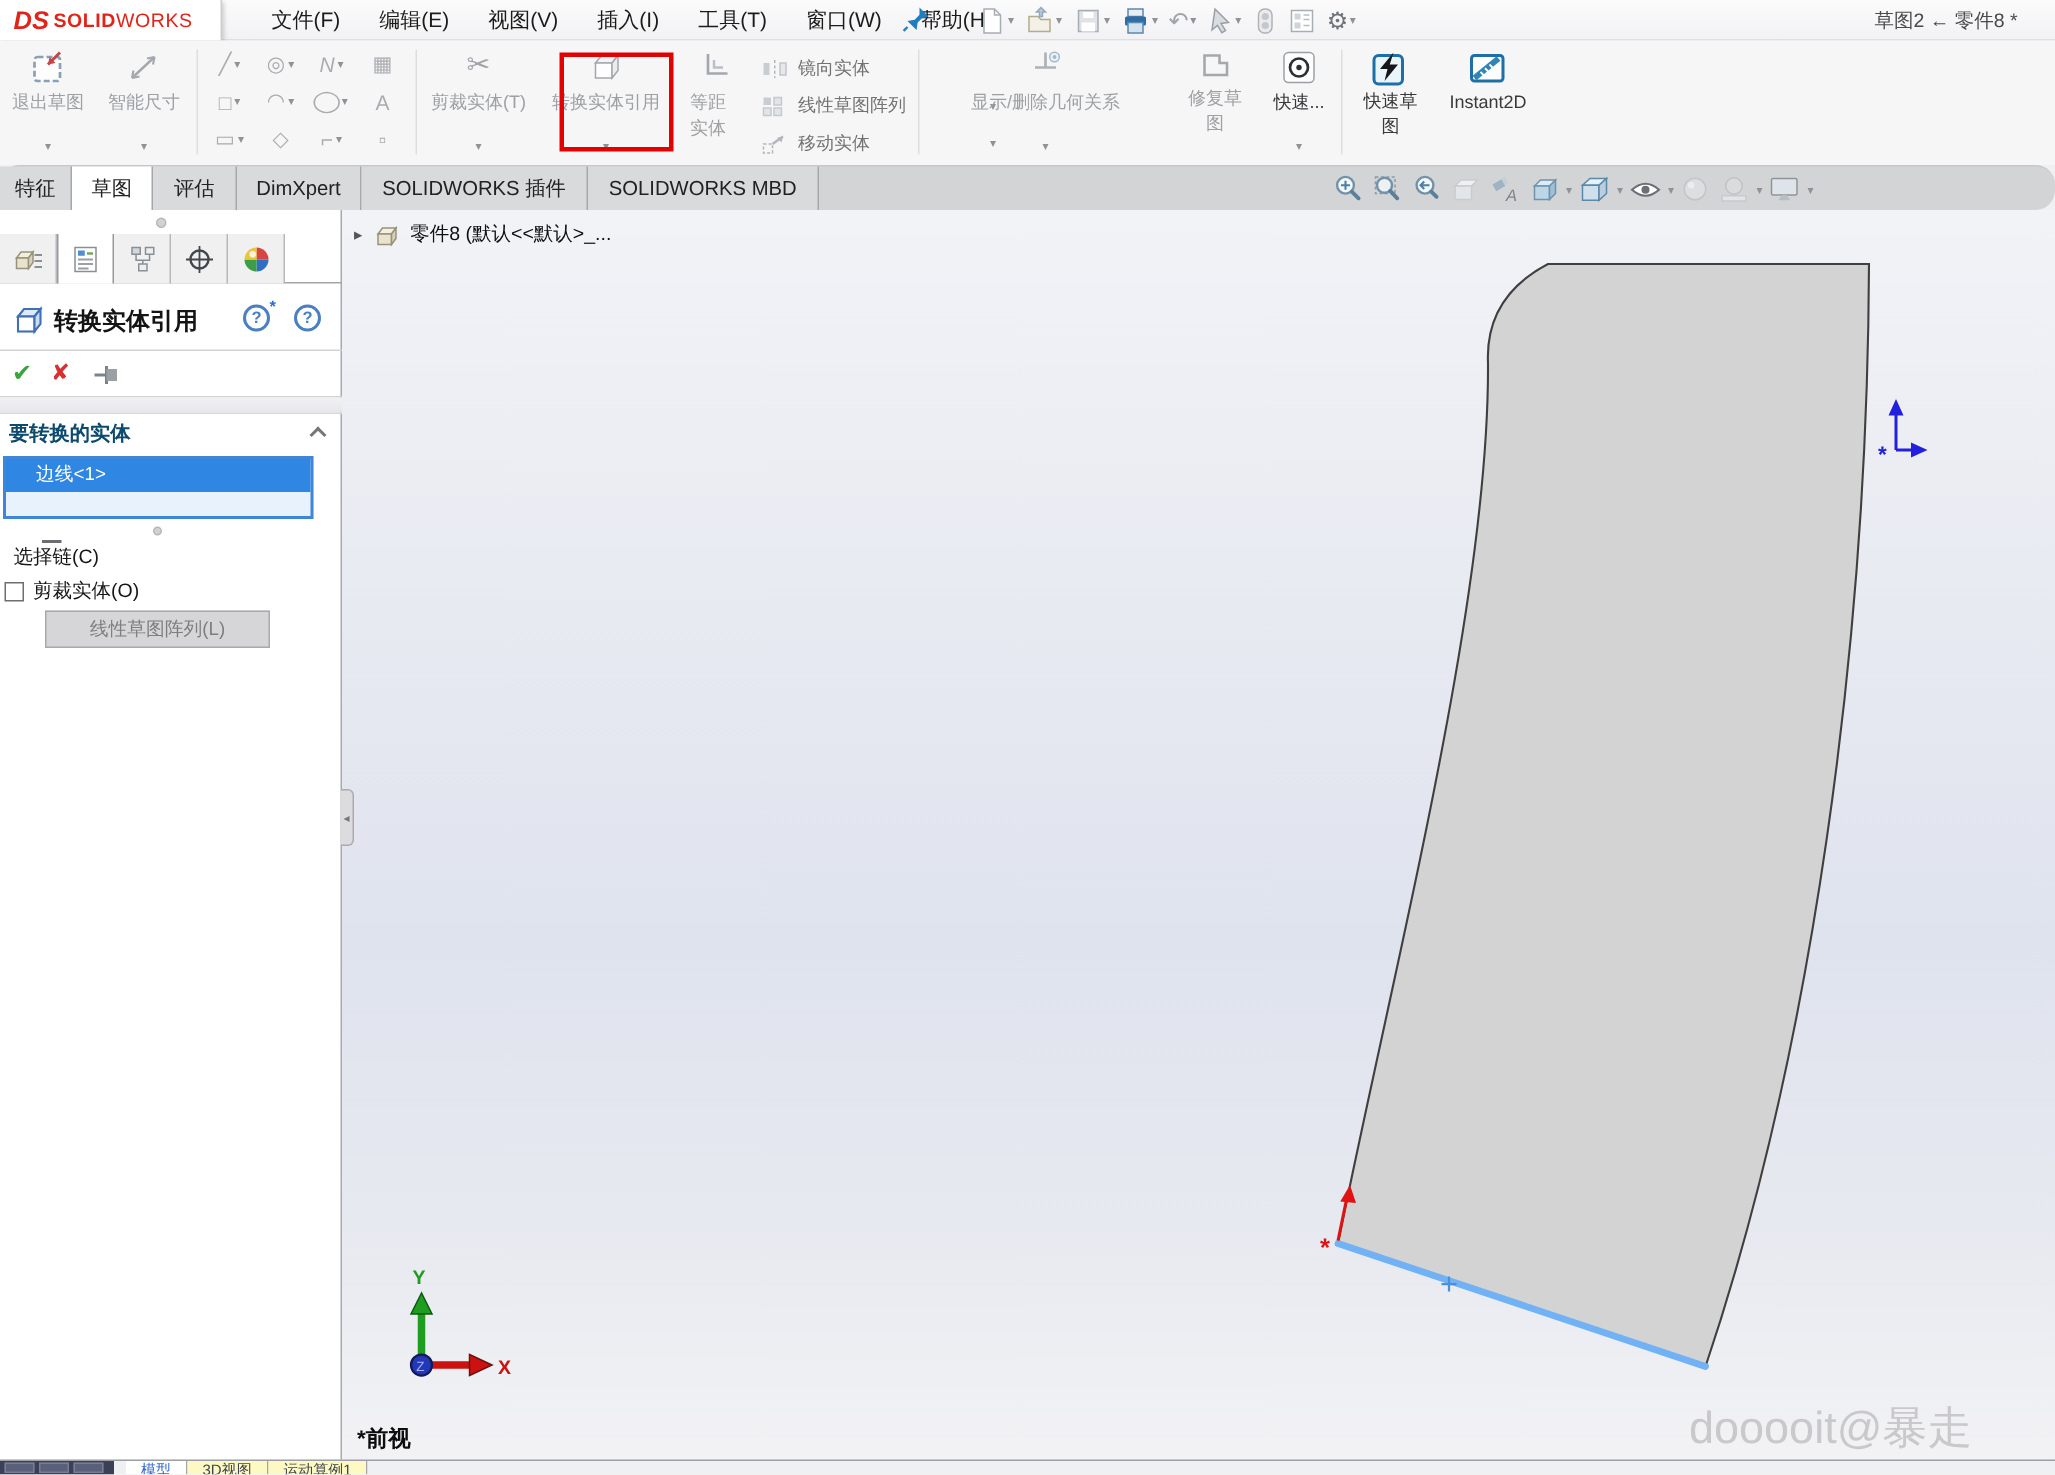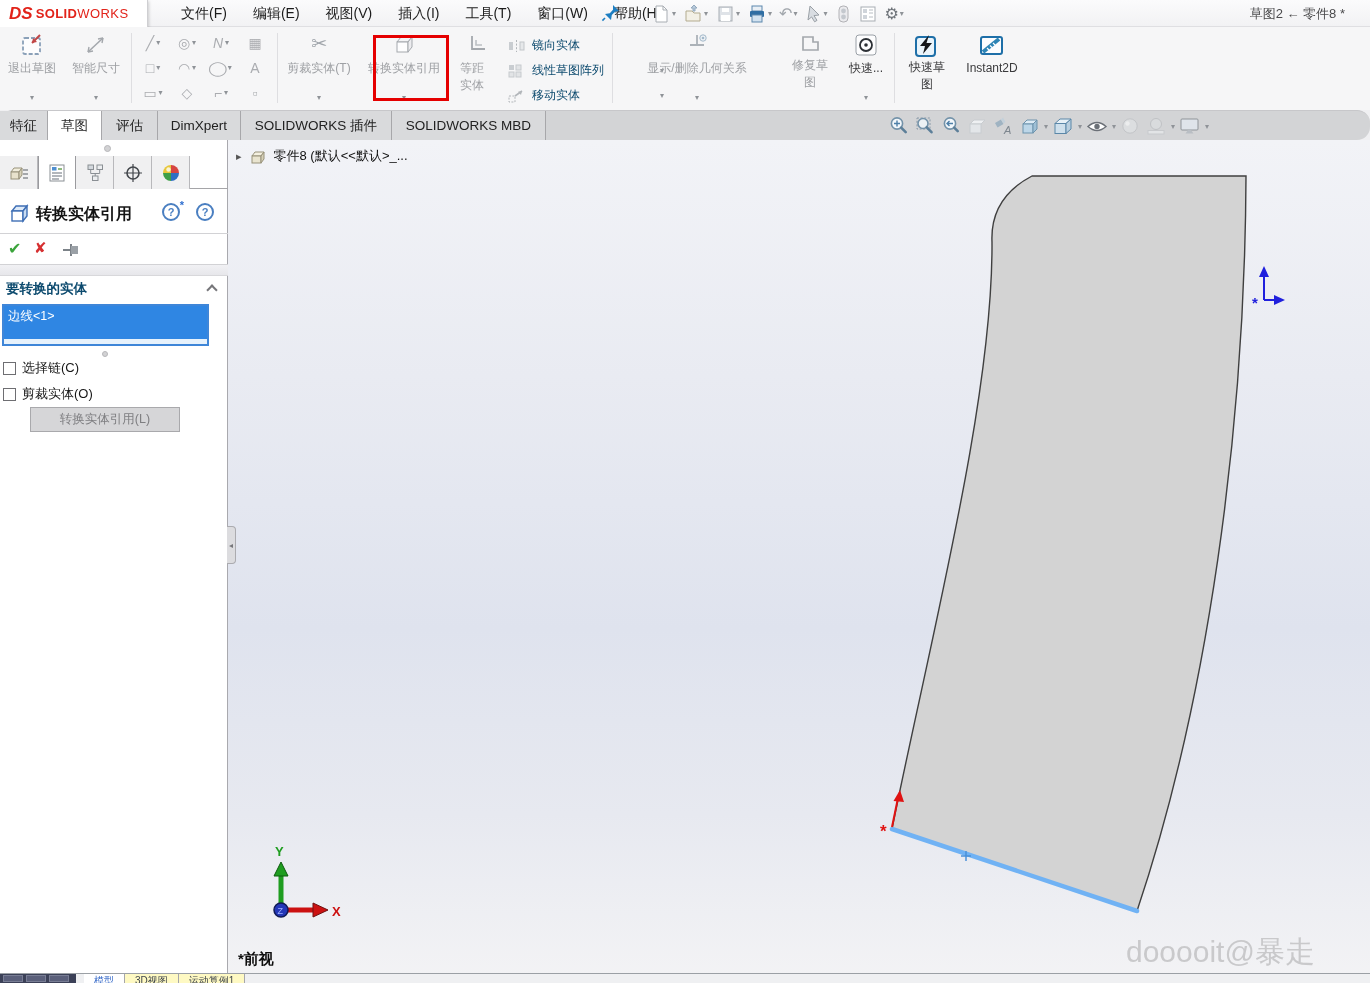--- a/index.html
+++ b/index.html
@@ -28,21 +28,21 @@
   .rbtn { position:absolute; top:0; height:83px; text-align:center; }
   .ricon { position:absolute; top:5px; left:0; right:0; display:flex; justify-content:center; }
   .rlabel { position:absolute; top:33px; left:0; right:0; text-align:center; font-size:12px; color:#9ea0a4; line-height:17px; }
   .rlabel.dark { color:#3a3a3c; }
   .rcaret { position:absolute; bottom:8px; left:0; right:0; text-align:center; }
   .hlbox { position:absolute; left:373px; top:8px; width:76px; height:66px; border:3px solid #e50000; z-index:5; }
   .mgrid-row { position:absolute; left:136px; width:140px; height:25px; display:flex; }
   .mgrid-cell { width:34px; display:flex; align-items:center; justify-content:center; gap:2px; }
   .mgrid-cell .g { font-size:14px; color:#aaacb0; }
   .stackrow { position:absolute; left:508px; width:158px; height:25px; display:flex; align-items:center; }
-  .stackrow .slabel { font-size:12px; color:#0c4a6e; margin-left:6px; text-align:left; flex:1; }
+  .stackrow .slabel { font-size:12px; color:#737373; margin-left:6px; text-align:left; flex:1; }
   .stackrow .scaret { font-size:8px; color:#8f9398; margin-right:2px; }
 
   
   .tabrow { position:absolute; top:110px; left:0; right:0; height:30px; background:#d3d4d6; border-top:1px solid #c7c7ca;border-radius:13px; }
   .tabs { display:flex; height:30px; }
   .tab { height:30px; line-height:29px; text-align:center; font-size:13.5px; color:#222; background:#d9dadc; border-right:1px solid #a7a7aa; cursor:default; }
   .tab.active { background:#ffffff; }
   .hud { position:absolute; left:888px; top:2px; height:26px; display:flex; align-items:center; gap:3px; }
   .hud .hic { display:flex; align-items:center; }
 
@@ -56,21 +56,21 @@
   .pm-title .txt { position:absolute; left:36px; top:6px; font-size:16px; font-weight:bold; color:#141414; }
   .help { position:absolute; top:5px; width:18px; height:18px; border-radius:50%; border:2px solid #4a7fc1; color:#4a7fc1; font-weight:bold; font-size:11px; text-align:center; line-height:14px; }
   .hr { position:absolute; left:0; width:228px; height:1px; background:#d2d2d5; }
   .confirm { position:absolute; top:98px; left:0; width:228px; height:26px; }
   .ok { position:absolute; left:8px; top:1px; color:#3ba43b; font-size:16px; font-weight:bold; }
   .cancel { position:absolute; left:34px; top:1px; color:#d63031; font-size:15px; font-weight:bold; }
   .band { position:absolute; top:125px; left:0; width:228px; height:11px; background:linear-gradient(#f1f1f4,#e7e7eb); border-bottom:1px solid #d8d8db; }
   .section-hd { position:absolute; top:140px; left:6px; font-size:13.5px; font-weight:bold; color:#0c4a6e; }
   .chev { position:absolute; top:146px; left:208px; width:8px; height:8px; border-left:2px solid #76767a; border-top:2px solid #76767a; transform:rotate(45deg); }
   .listbox { position:absolute; top:164px; left:2px; width:207px; height:42px; border:2px solid #3f86d8; background:#e7f2fc; }
-  .listrow { height:33px; line-height:21px; padding-left:4px; font-size:12.5px; }
+  .listrow { height:22px; line-height:21px; padding-left:20px; font-size:12.5px; }
   .listrow.sel { background:#2f86e3; color:#fff; }
   .cbrow { position:absolute; left:3px; height:16px; display:flex; align-items:center; }
   .cb { width:13px; height:13px; border:1px solid #6e6e72; background:#fff; }
   .cbrow .cbl { margin-left:6px; font-size:13px; color:#161616; }
   .dis-btn { position:absolute; top:267px; left:30px; width:150px; height:25px; background:#d6d6d8; border:1px solid #a9a9ac; color:#7e7e81; font-size:12.5px; text-align:center; line-height:23px; }
 
   
   .gfx { position:absolute; left:228px; top:140px; right:0; bottom:0;
          background:linear-gradient(180deg,#f2f3f7 0%,#e9ebf2 28%,#dfe3ee 58%,#e7e9f0 80%,#f3f3f5 100%); }
   .tree { position:absolute; left:8px; top:7px; display:flex; align-items:center; font-size:13px; color:#111; }
@@ -531,29 +531,29 @@
 
   <div class="section-hd">要转换的实体</div>
   <div class="chev"></div>
 
   <div class="listbox">
     <div class="listrow sel">边线&lt;1&gt;</div>
     <div class="listrow"></div>
   </div>
   <div class="dot" style="left:102px; top:211px; width:6px; height:6px;"></div>
 
-  <div class="cbrow" style="top:220px;">
+  <div class="cbrow" style="top:220px;flex-direction:column;">
     <span class="cb"></span>
     <span class="cbl">选择链(C)</span>
   </div>
   <div class="cbrow" style="top:246px;">
     <span class="cb"></span>
     <span class="cbl">剪裁实体(O)</span>
   </div>
-  <div class="dis-btn">转换实体引用(L)</div>
+  <div class="dis-btn">线性草图阵列(L)</div>
 </div>
 
 <div class="gfx">
   <div class="tree">
     <span class="arrow">▸</span>
     <svg width="17" height="17">
         <path d="M2 8l3-4h9l-3 4z" fill="#f4f0e0" stroke="#98927a"></path>
         <rect x="2" y="8" width="9" height="7" fill="#e9e4cf" stroke="#98927a"></rect>
         <path d="M11 8l3-4v7l-3 4z" fill="#d6d0b8" stroke="#98927a"></path>
       </svg>

